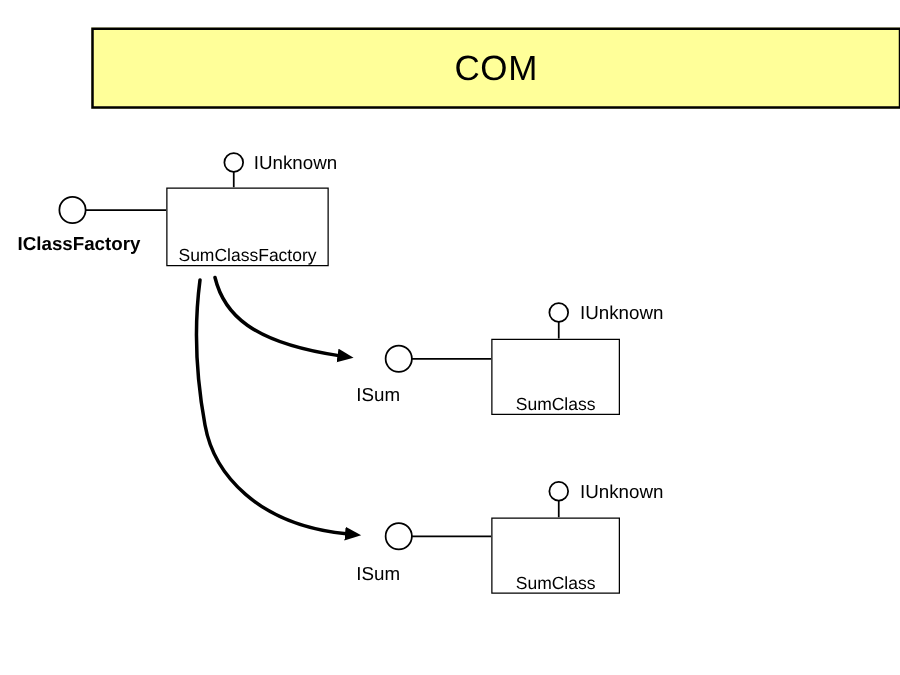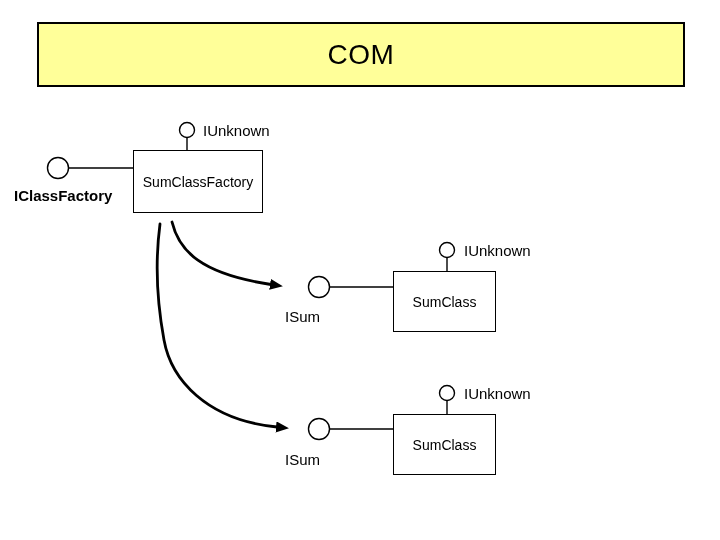--- a/index.html
+++ b/index.html
@@ -54,21 +54,21 @@
     stroke-width: 2.8;
     fill: none;
     stroke-linecap: round;
   }
   .com-box {
     position: absolute;
     box-sizing: border-box;
     border: 1.5px solid #000000;
     background: #ffffff;
     display: flex;
-    align-items: center;
+    align-items: flex-end;
     justify-content: center;
     font-size: 14px;
     color: #000000;
   }
   .box-factory { left: 133px; top: 150px; width: 130px; height: 63px; }
   .box-sumclass-1 { left: 393px; top: 271px; width: 103px; height: 61px; }
   .box-sumclass-2 { left: 393px; top: 414px; width: 103px; height: 61px; }
   .iface-label {
     position: absolute;
     font-size: 15px;
@@ -82,21 +82,21 @@
   .lbl-sc1-iunknown    { left: 464px; top: 243px; }
   .lbl-sc1-isum        { left: 285px; top: 309px; }
   .lbl-sc2-iunknown    { left: 464px; top: 386px; }
   .lbl-sc2-isum        { left: 285px; top: 452px; }
 </style>
 </head>
 <body>
 
 <div class="stage">
 
-  <div class="banner" style="background-color: rgb(255, 255, 153);">
+  <div class="banner" style="background-color: rgb(255, 255, 153); margin-left: 36px;">
     <span class="banner-text">COM</span>
   </div>
 
   <svg class="overlay" viewBox="0 0 720 540" xmlns="http://www.w3.org/2000/svg">
     <defs>
       <marker id="ah" markerUnits="userSpaceOnUse" markerWidth="14" markerHeight="12" refX="1" refY="5.5" orient="auto">
         <path d="M0,0 L13,5.5 L0,11 Z" fill="#000000"></path>
       </marker>
     </defs>
 

